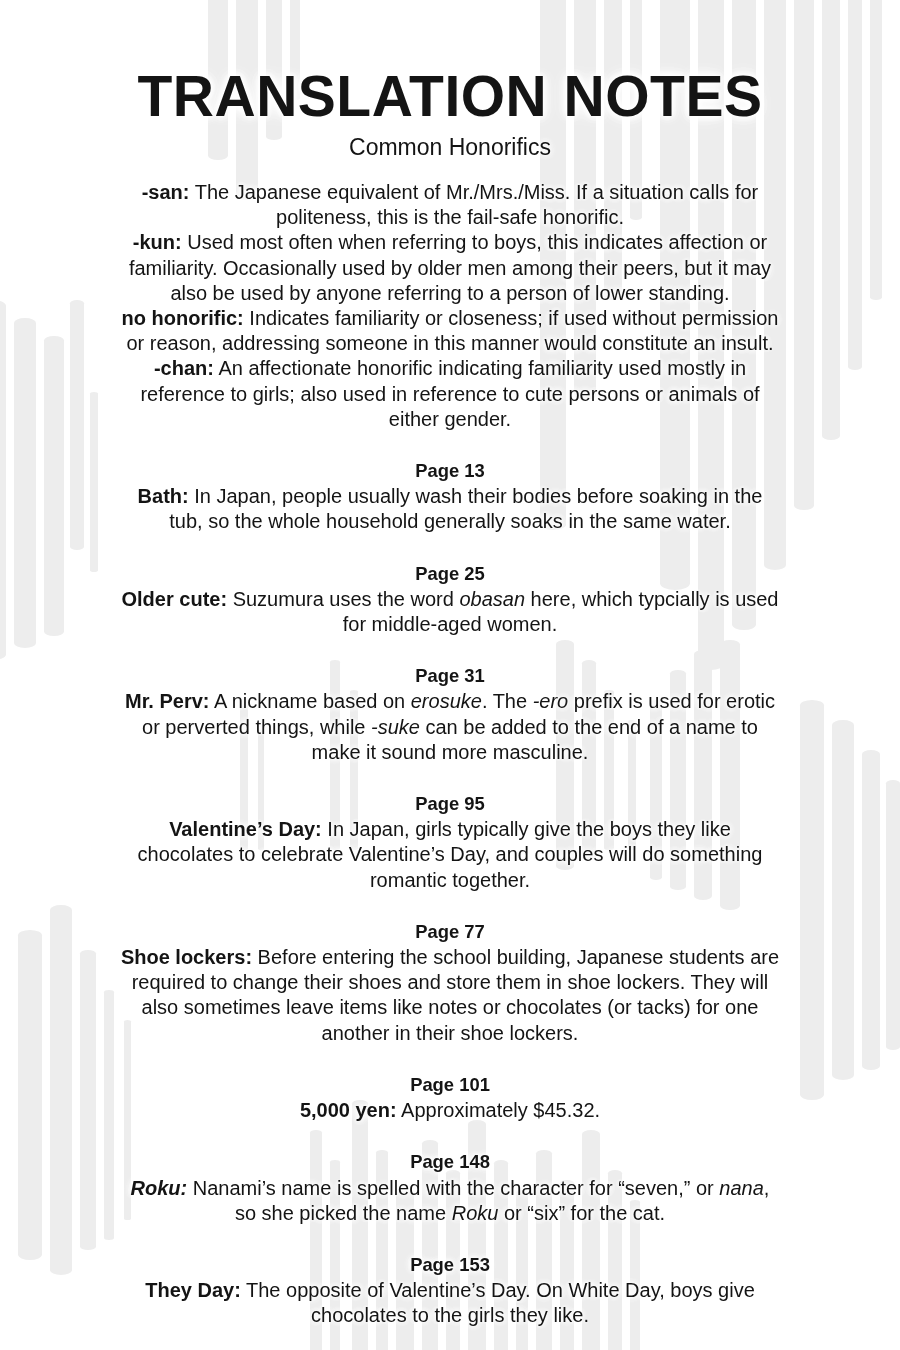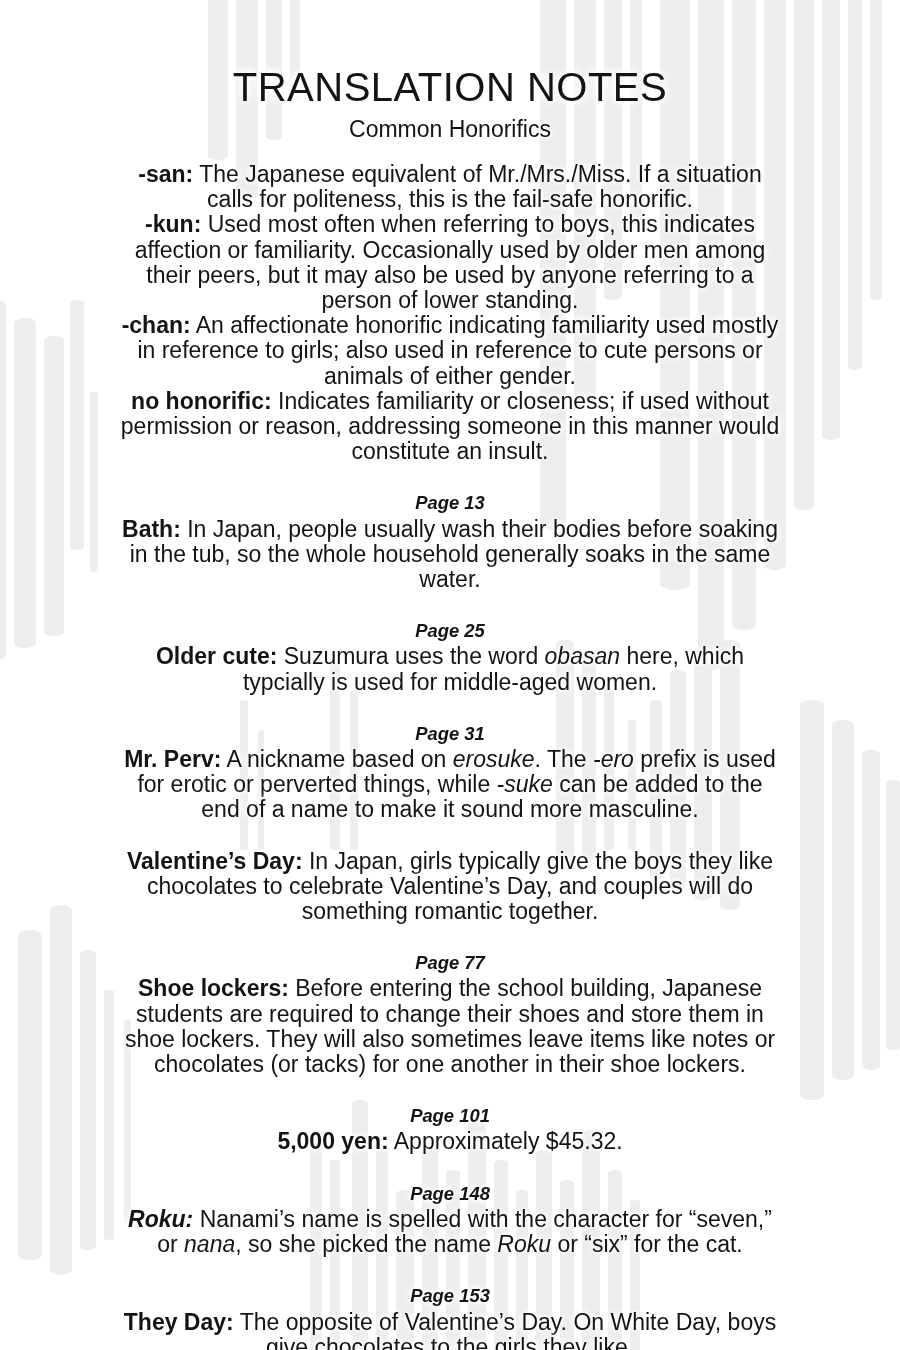--- a/index.html
+++ b/index.html
@@ -35,60 +35,59 @@
     position: relative;
     z-index: 2;
     width: 660px;
     margin: 0 auto;
     padding-top: 66px;
     text-align: center;
     color: #141414;
   }
 
   .doc-title {
-    font-size: 40px;
-    font-weight: normal;
+    font-size: 57px;
+    font-weight: bold;
     letter-spacing: 0.5px;
     line-height: 1.06;
     margin: 0 0 8px 0;
     text-shadow:
       0 0 7px #fff, 0 0 7px #fff, 0 0 12px #fff,
       0 0 12px #fff, 0 0 18px #fff;
   }
   .doc-subtitle {
     font-size: 23px;
     font-weight: normal;
     line-height: 1.2;
     margin: 0 0 18px 0;
     text-shadow:
       0 0 6px #fff, 0 0 6px #fff, 0 0 10px #fff, 0 0 14px #fff;
   }
 
   .entry {
-    font-size: 23px;
+    font-size: 20px;
     line-height: 25.2px;
     margin: 0;
     text-shadow:
       0 0 5px #fff, 0 0 5px #fff, 0 0 8px #fff,
       0 0 8px #fff, 0 0 12px #fff;
   }
   .entry .term { font-weight: bold; }
   .entry .term-i { font-weight: bold; font-style: italic; }
   .entry em { font-style: italic; }
 
   .section { margin-top: 26px; }
   .section-heading {
     font-size: 18.4px;
     line-height: 25.2px;
     font-weight: bold;
     margin: 0 0 1px 0;
     text-shadow:
       0 0 5px #fff, 0 0 5px #fff, 0 0 8px #fff,
       0 0 8px #fff, 0 0 12px #fff;
-    font-style: italic;
   }
   .honorifics .entry + .entry { margin-top: 0; }
 </style>
 </head>
 <body>
 
 <div id="page">
 
   <div id="bg-pattern">
       <div class="stripe" style="left: -20px; top: 300px; width: 26px; height: 360px; background: rgb(237, 237, 237);"></div>
@@ -152,38 +151,39 @@
 
   <div id="content">
 
     <h1 class="doc-title">TRANSLATION NOTES</h1>
 
     <h2 class="doc-subtitle">Common Honorifics</h2>
 
     <div class="honorifics" id="honorifics-list">
         <p class="entry"><span class="term">-san:</span><span> The Japanese equivalent of Mr./Mrs./Miss. If a situation calls for politeness, this is the fail-safe honorific.</span></p>
         <p class="entry"><span class="term">-kun:</span><span> Used most often when referring to boys, this indicates affection or familiarity. Occasionally used by older men among their peers, but it may also be used by anyone referring to a person of lower standing.</span></p>
+        <p class="entry"><span class="term">no honorific:</span><span> Indicates familiarity or closeness; if used without permission or reason, addressing someone in this manner would constitute an insult.</span></p>
         <p class="entry"><span class="term">-chan:</span><span> An affectionate honorific indicating familiarity used mostly in reference to girls; also used in reference to cute persons or animals of either gender.</span></p>
-        <p class="entry"><span class="term">no honorific:</span><span> Indicates familiarity or closeness; if used without permission or reason, addressing someone in this manner would constitute an insult.</span></p>
       </div>
 
     <div id="notes-list">
         <div class="section">
           <div class="section-heading">Page 13</div>
           <p class="entry"><span class="term">Bath:</span><span> In Japan, people usually wash their bodies before soaking in the tub, so the whole household generally soaks in the same water.</span></p>
         </div>
         <div class="section">
           <div class="section-heading">Page 25</div>
           <p class="entry"><span class="term">Older cute:</span><span> Suzumura uses the word </span><em>obasan</em><span> here, which typcially is used for middle-aged women.</span></p>
         </div>
         <div class="section">
           <div class="section-heading">Page 31</div>
           <p class="entry"><span class="term">Mr. Perv:</span><span> A nickname based on </span><em>erosuke</em><span>. The </span><em>-ero</em><span> prefix is used for erotic or perverted things, while </span><em>-suke</em><span> can be added to the end of a name to make it sound more masculine.</span></p>
         </div>
         <div class="section">
+          <div class="section-heading">Page 95</div>
           <p class="entry"><span class="term">Valentine’s Day:</span><span> In Japan, girls typically give the boys they like chocolates to celebrate Valentine’s Day, and couples will do something romantic together.</span></p>
         </div>
         <div class="section">
           <div class="section-heading">Page 77</div>
           <p class="entry"><span class="term">Shoe lockers:</span><span> Before entering the school building, Japanese students are required to change their shoes and store them in shoe lockers. They will also sometimes leave items like notes or chocolates (or tacks) for one another in their shoe lockers.</span></p>
         </div>
         <div class="section">
           <div class="section-heading">Page 101</div>
           <p class="entry"><span class="term">5,000 yen:</span><span> Approximately $45.32.</span></p>
         </div>

